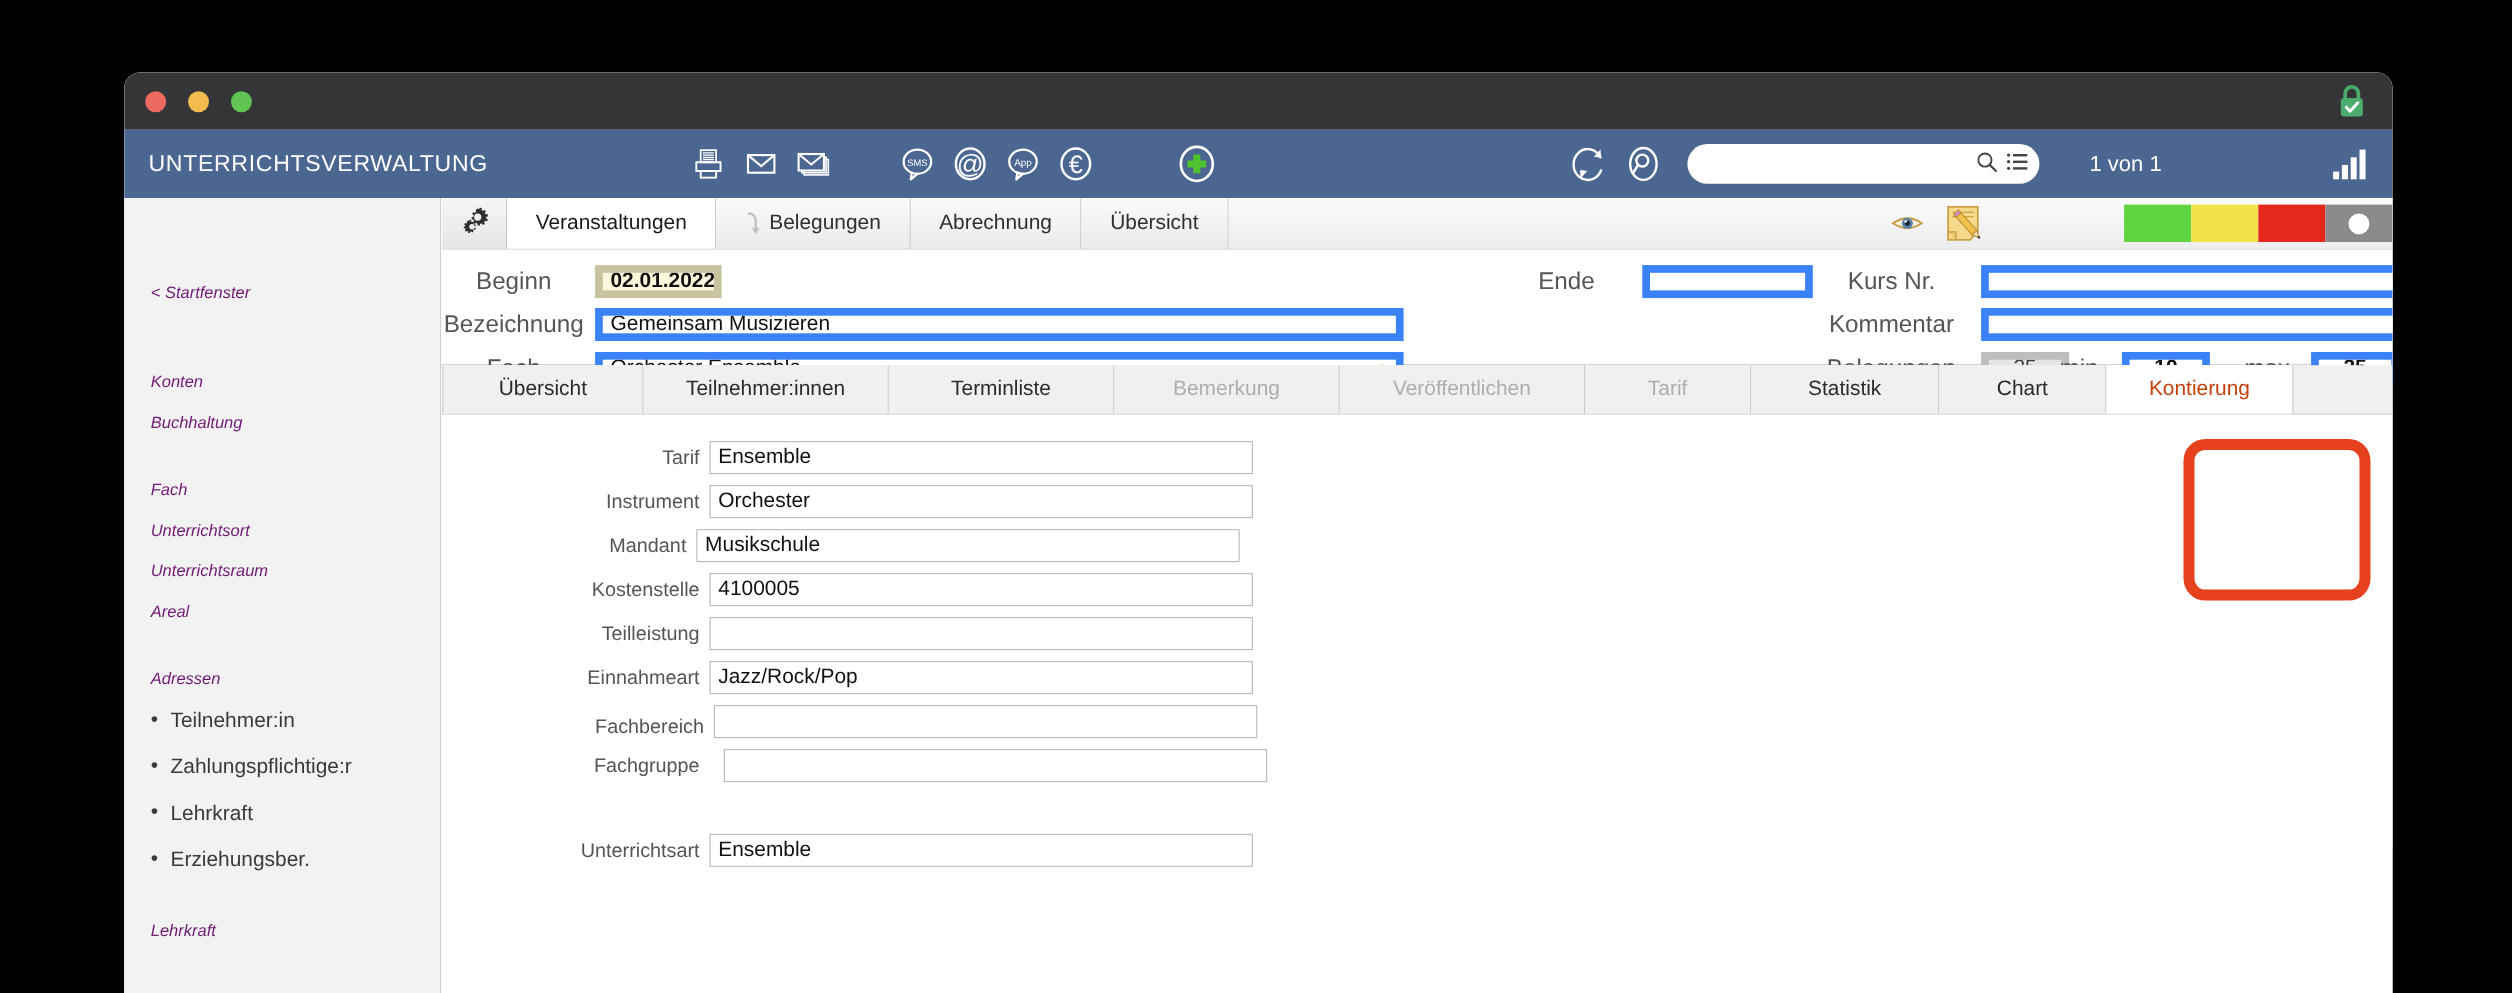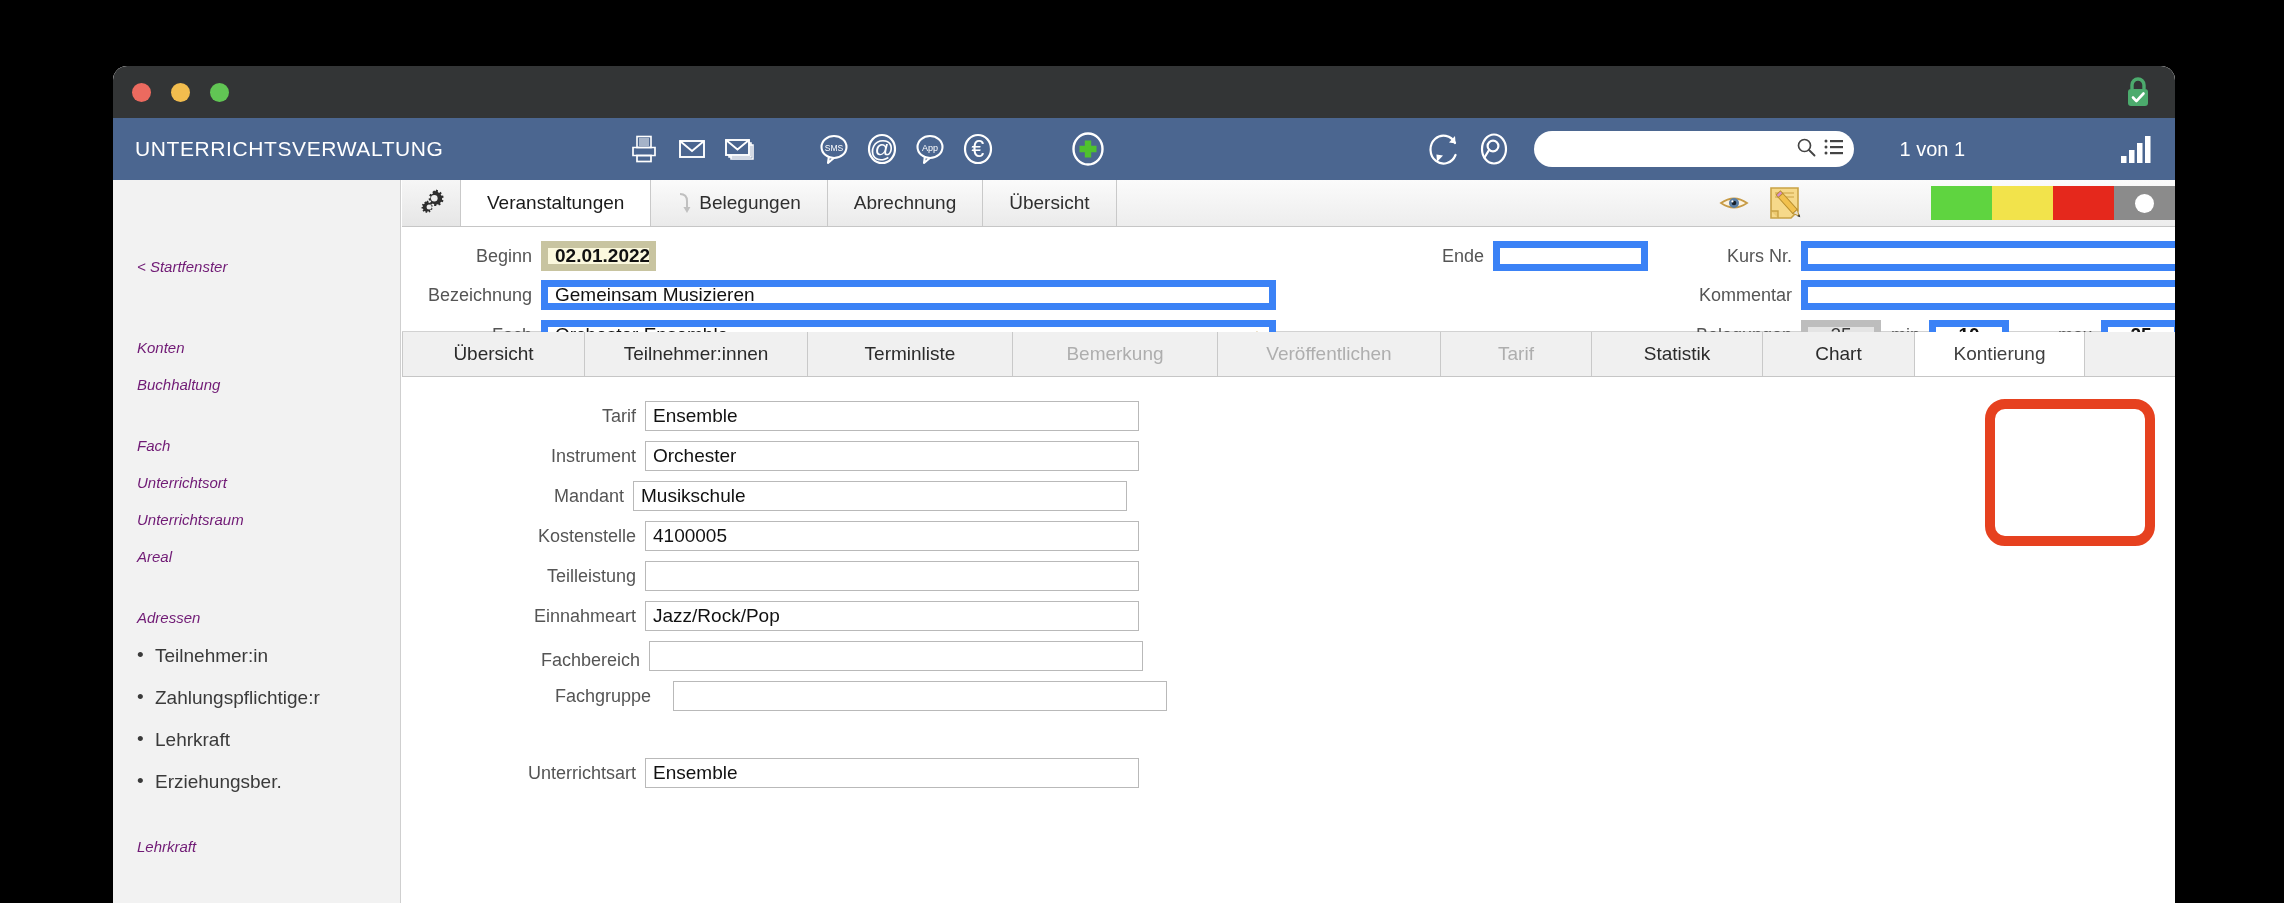--- a/index.html
+++ b/index.html
@@ -109,21 +109,21 @@
   .sw.gray{background:#8b8b8b;display:flex;align-items:center;justify-content:center;}
   .sw .circle{width:19px;height:19px;border-radius:50%;background:#fff;}
 
   
   .hdr-form{
     position:relative;height:104px;background:#fff;
     border-bottom:1px solid #d2d2d2;
   }
   .fld{position:absolute;display:flex;align-items:center;}
   .lbl{
-    font-size:18px;color:#555;text-align:right;white-space:nowrap;
+    font-size:22px;color:#555;text-align:center;white-space:nowrap;
     padding-right:9px;
   }
   .inp{
     box-sizing:border-box;height:30px;border:7px solid #3b82f6;background:#fff;
     font-size:19px;color:#111;padding:0 7px;display:flex;align-items:center;
     font-family:inherit;white-space:nowrap;overflow:hidden;
   }
   .inp.cream{background:#fbf8dd;border-color:#c8c4a0;font-weight:600;}
   .inp.gray{background:#e4e4e4;border-color:#bdbdbd;color:#3a3a3a;justify-content:center;}
   .inp.center{justify-content:center;font-weight:600;}
@@ -134,21 +134,21 @@
   .subtabs{
     position:relative;height:44px;display:flex;align-items:stretch;
     border-bottom:1px solid #c6c6c6;background:#f0f0f0;
   }
   .stab{
     display:flex;align-items:center;justify-content:center;
     font-size:19px;color:#2b2b2b;border-right:1px solid #c9c9c9;
     background:#f0f0f0;box-sizing:border-box;cursor:pointer;white-space:nowrap;
   }
   .stab.dim{color:#aeaeae;}
-  .stab.active{background:#fff;color:#404040;}
+  .stab.active{background:#fff;color:#c2410c;}
   .stab.first{border-left:1px solid #c9c9c9;}
 
   
   .detail{position:relative;background:#fff;height:395px;}
   .drow{position:absolute;display:flex;align-items:center;}
   .dlbl{
     width:160px;text-align:right;font-size:18px;color:#555;
     padding-right:9px;white-space:nowrap;
   }
   .dinp{
@@ -525,21 +525,21 @@
             <div class="dinp"></div>
           </div>
           <div class="drow" style="left:74px;top:224px;">
             <div class="dlbl">Einnahmeart</div>
             <div class="dinp">Jazz/Rock/Pop</div>
           </div>
           <div class="drow" style="left:78px;top:264px;align-items:flex-end;">
             <div class="dlbl">Fachbereich</div>
             <div class="dinp"></div>
           </div>
-          <div class="drow" style="left:89px;top:304px;gap:13px;">
+          <div class="drow" style="left:74px;top:304px;gap:13px;">
             <div class="dlbl">Fachgruppe</div>
             <div class="dinp"></div>
           </div>
           <div class="drow" style="left:74px;top:344px;margin-top:37px;">
             <div class="dlbl">Unterrichtsart</div>
             <div class="dinp">Ensemble</div>
           </div>
         </div>
 
       </div>

